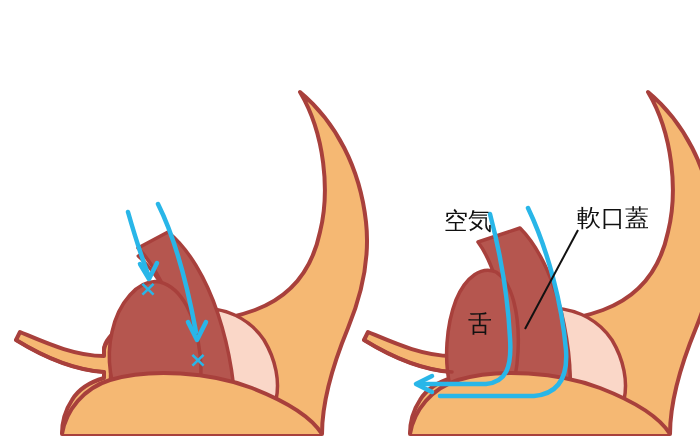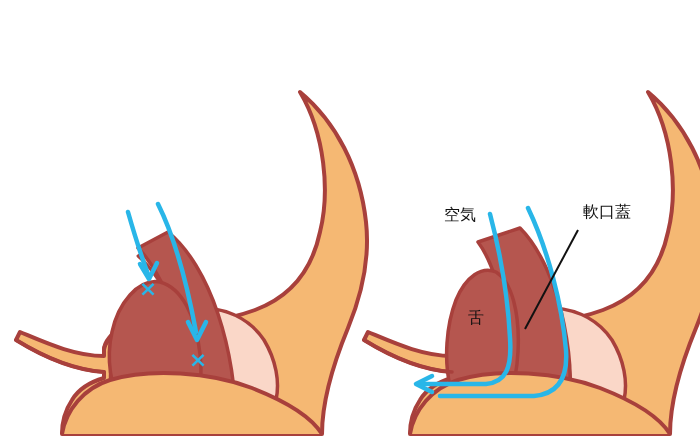--- a/index.html
+++ b/index.html
@@ -50,25 +50,25 @@
     left: 0;
     top: 82px;
     width: 700px;
     height: 358px;
   }
 
   .anno-label {
     position: absolute;
     color: #111111;
     font-family: Liberation Sans, sans-serif;
-    font-size: 16px;
+    font-size: 24px;
     white-space: nowrap;
   }
   #label-air        { left: 444px; top: 123px; }
-  #label-softpalate { left: 577px; top: 120px; margin-left: 6px; }
+  #label-softpalate { left: 577px; top: 120px; }
   #label-tongue     { left: 468px; top: 226px; }
 
   svg { display: block; }
 </style>
 </head>
 <body>
 
 <div id="page">
 
 

